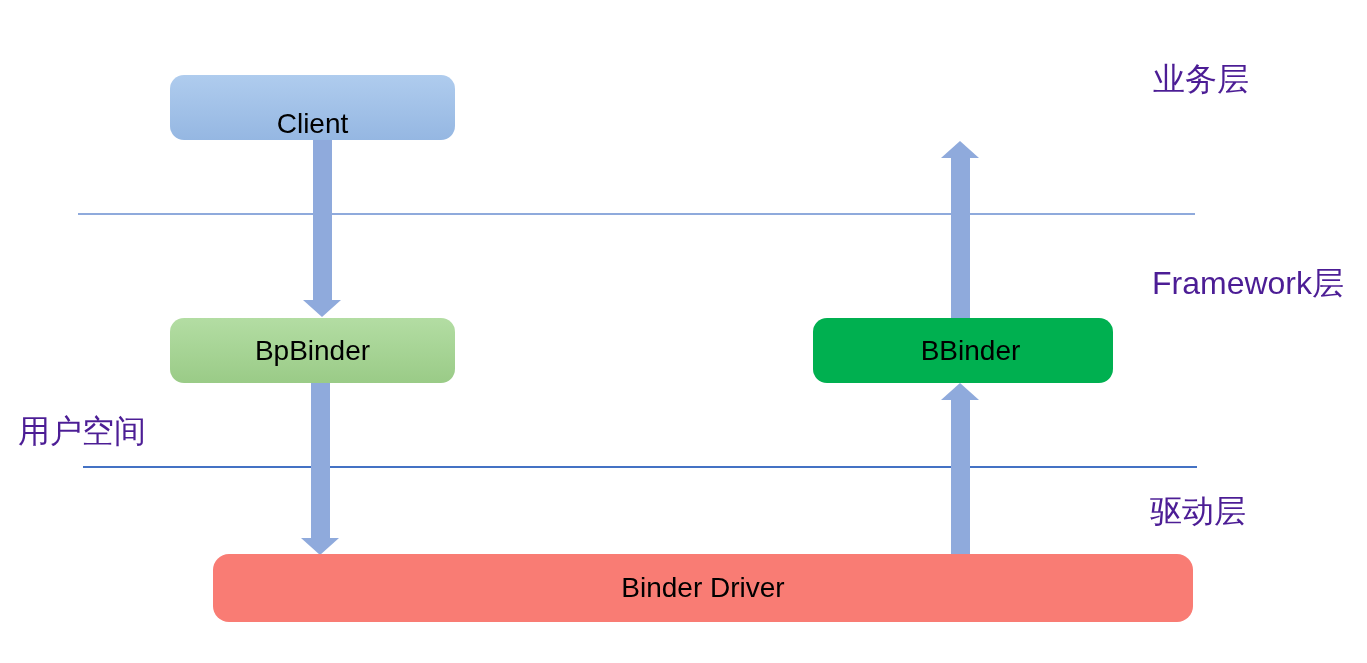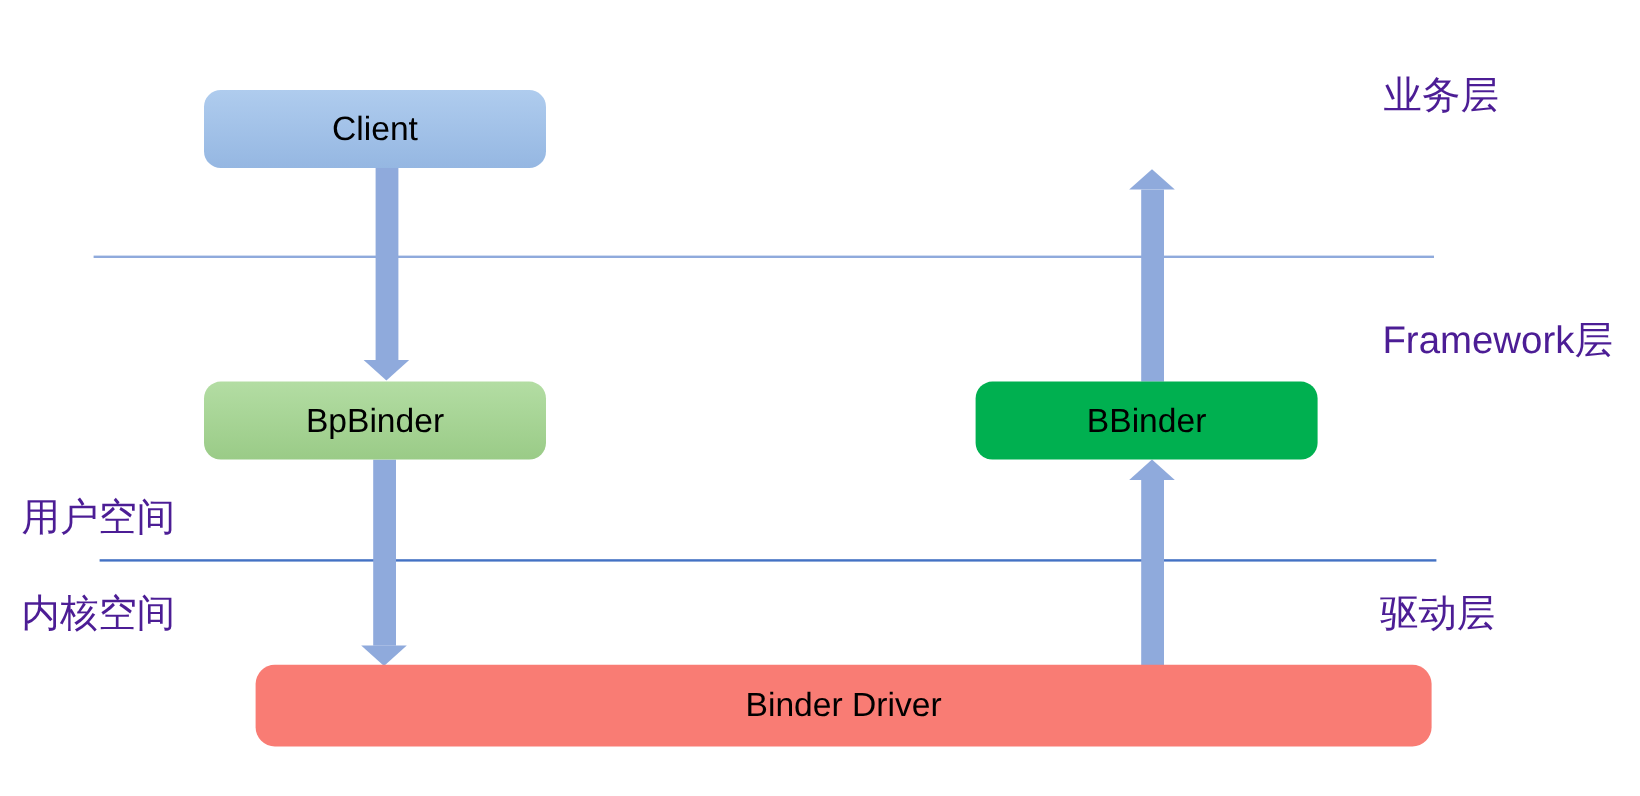--- a/index.html
+++ b/index.html
@@ -25,32 +25,34 @@
     align-items: center;
     justify-content: center;
     border-radius: 14px;
     font-size: 28px;
     color: #000;
     z-index: 3;
   }
   .box-client {
     left: 170px; top: 75px; width: 285px; height: 65px;
     background: linear-gradient(180deg, var(--client_top, #AFCCEE), var(--client_bottom, #95B7E2));
+    align-items: flex-end;
   }
   .box-server {
     left: 813px; top: 75px; width: 285px; height: 65px;
     background: linear-gradient(180deg, var(--server_top, #ABB8E7), var(--server_bottom, #8F9ED7));
   }
   .box-bpbinder {
     left: 170px; top: 318px; width: 285px; height: 65px;
     background: linear-gradient(180deg, var(--bpbinder_top, #B3DDA3), var(--bpbinder_bottom, #9ACB87));
   }
   .box-bbinder {
     left: 813px; top: 318px; width: 285px; height: 65px;
     background: var(--bbinder, #00B050);
+    padding-left: 15px;
   }
   .box-binder-driver {
     left: 213px; top: 554px; width: 980px; height: 68px;
     border-radius: 16px;
     background: var(--binder_driver, #F97C74);
   }
 
   
   .arrow {
     position: absolute;
@@ -117,15 +119,14 @@
     <span>BBinder</span>
   </div>
   <div class="box box-binder-driver">
     <span>Binder Driver</span>
   </div>
 
   <div class="layer-label label-business">业务层</div>
   <div class="layer-label label-framework">Framework层</div>
   <div class="layer-label label-driver">驱动层</div>
   <div class="layer-label label-user">用户空间</div>
-  <div class="layer-label label-kernel">内核空间</div>
 
 </div>
 
 </body></html>

